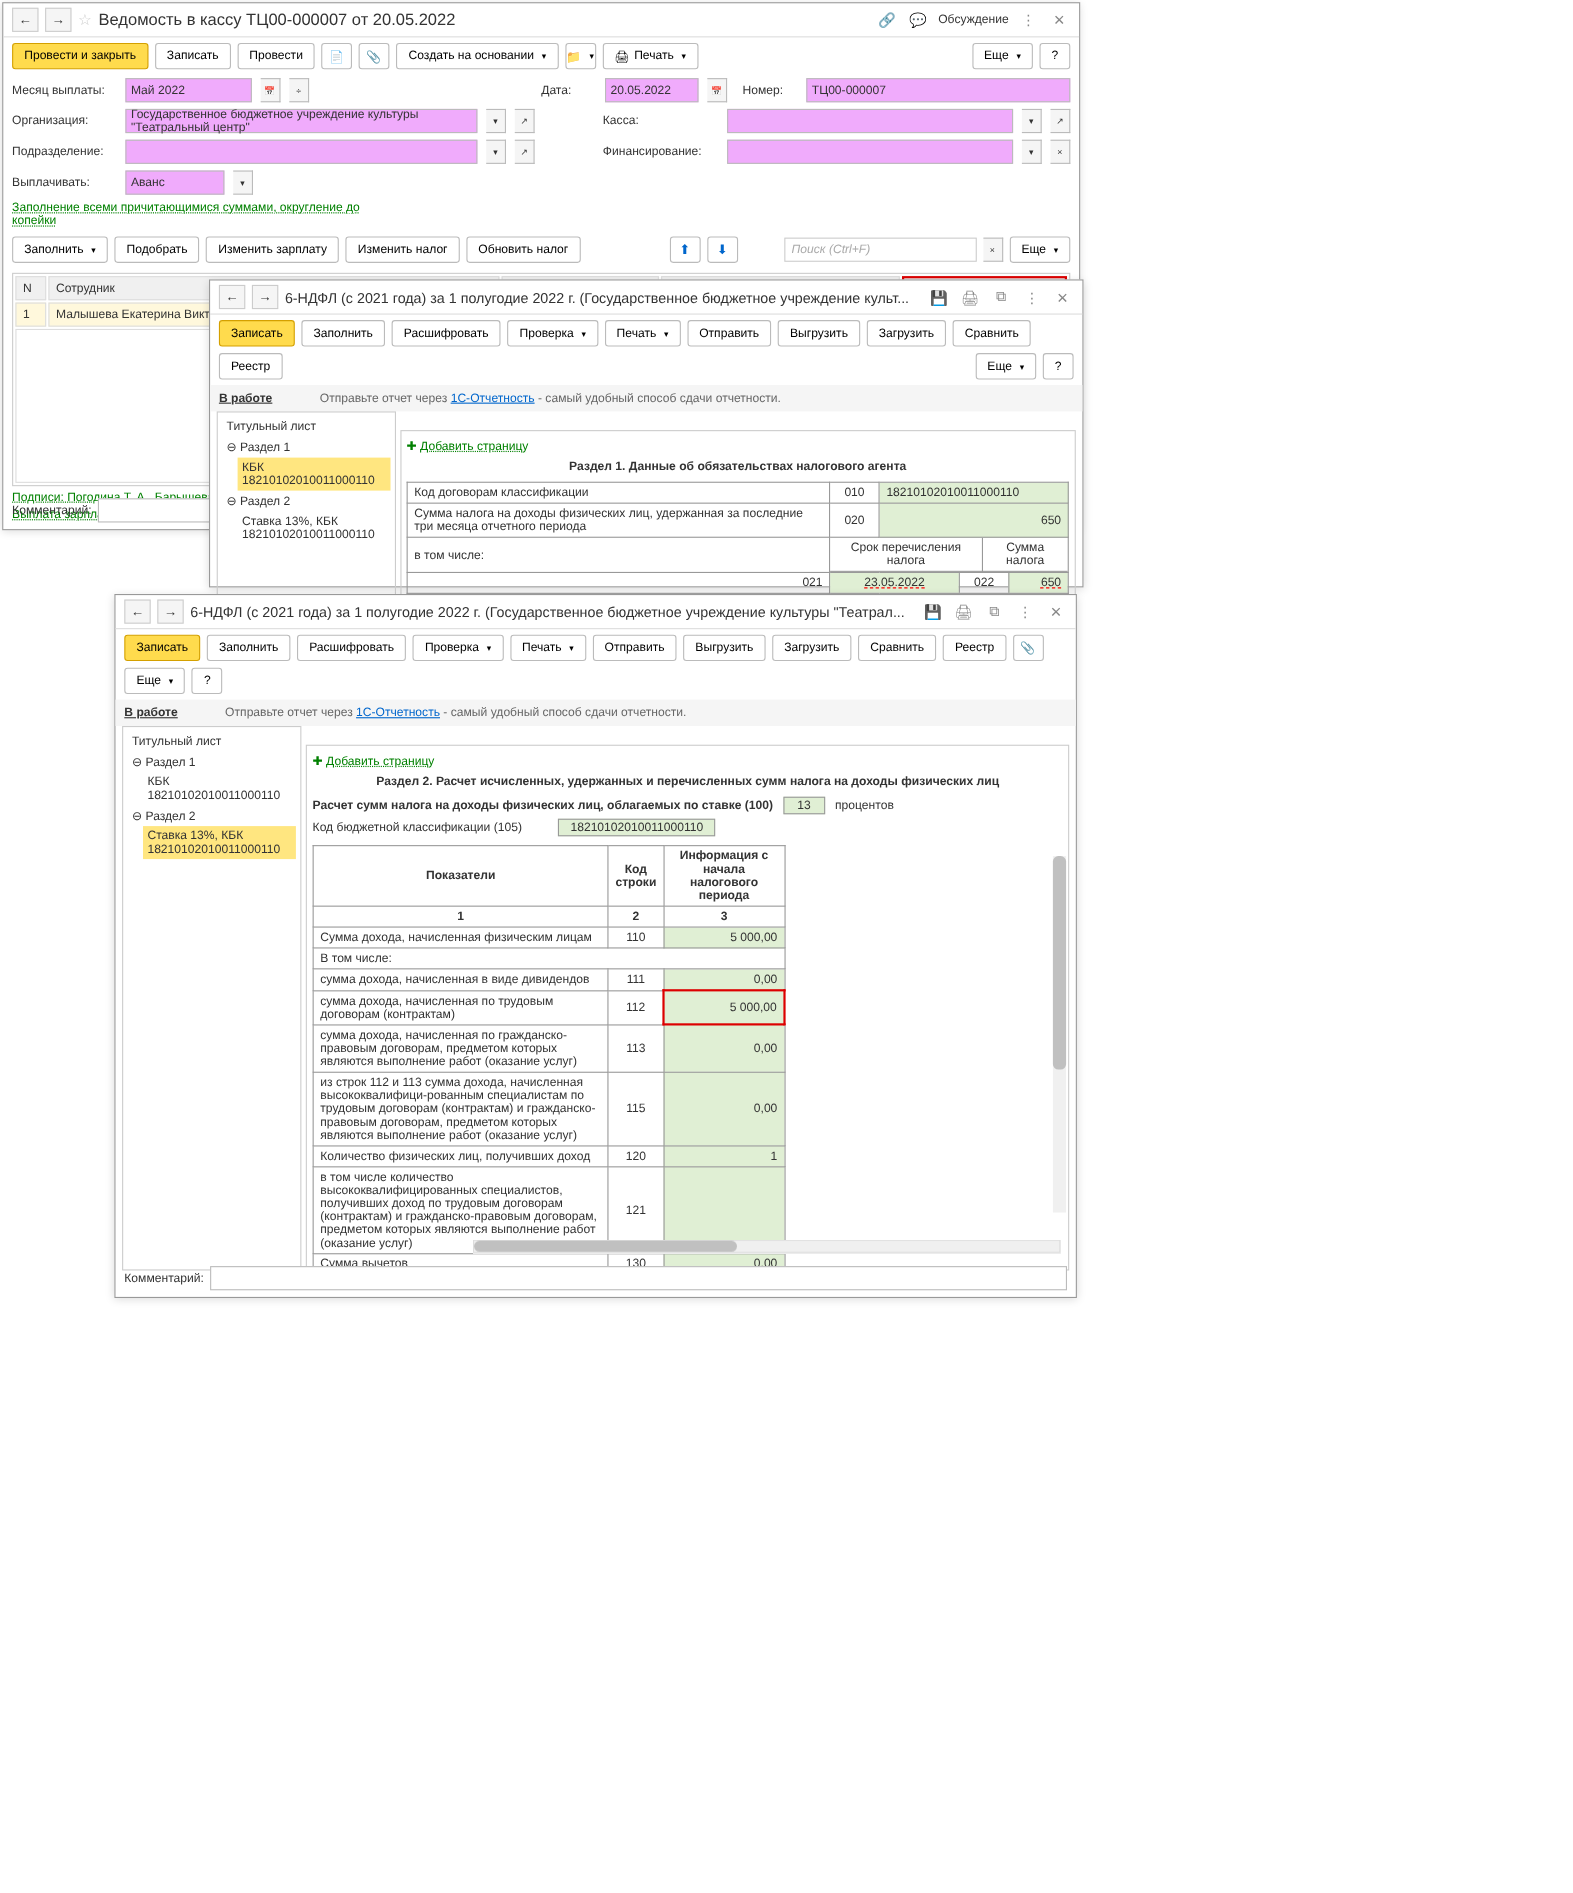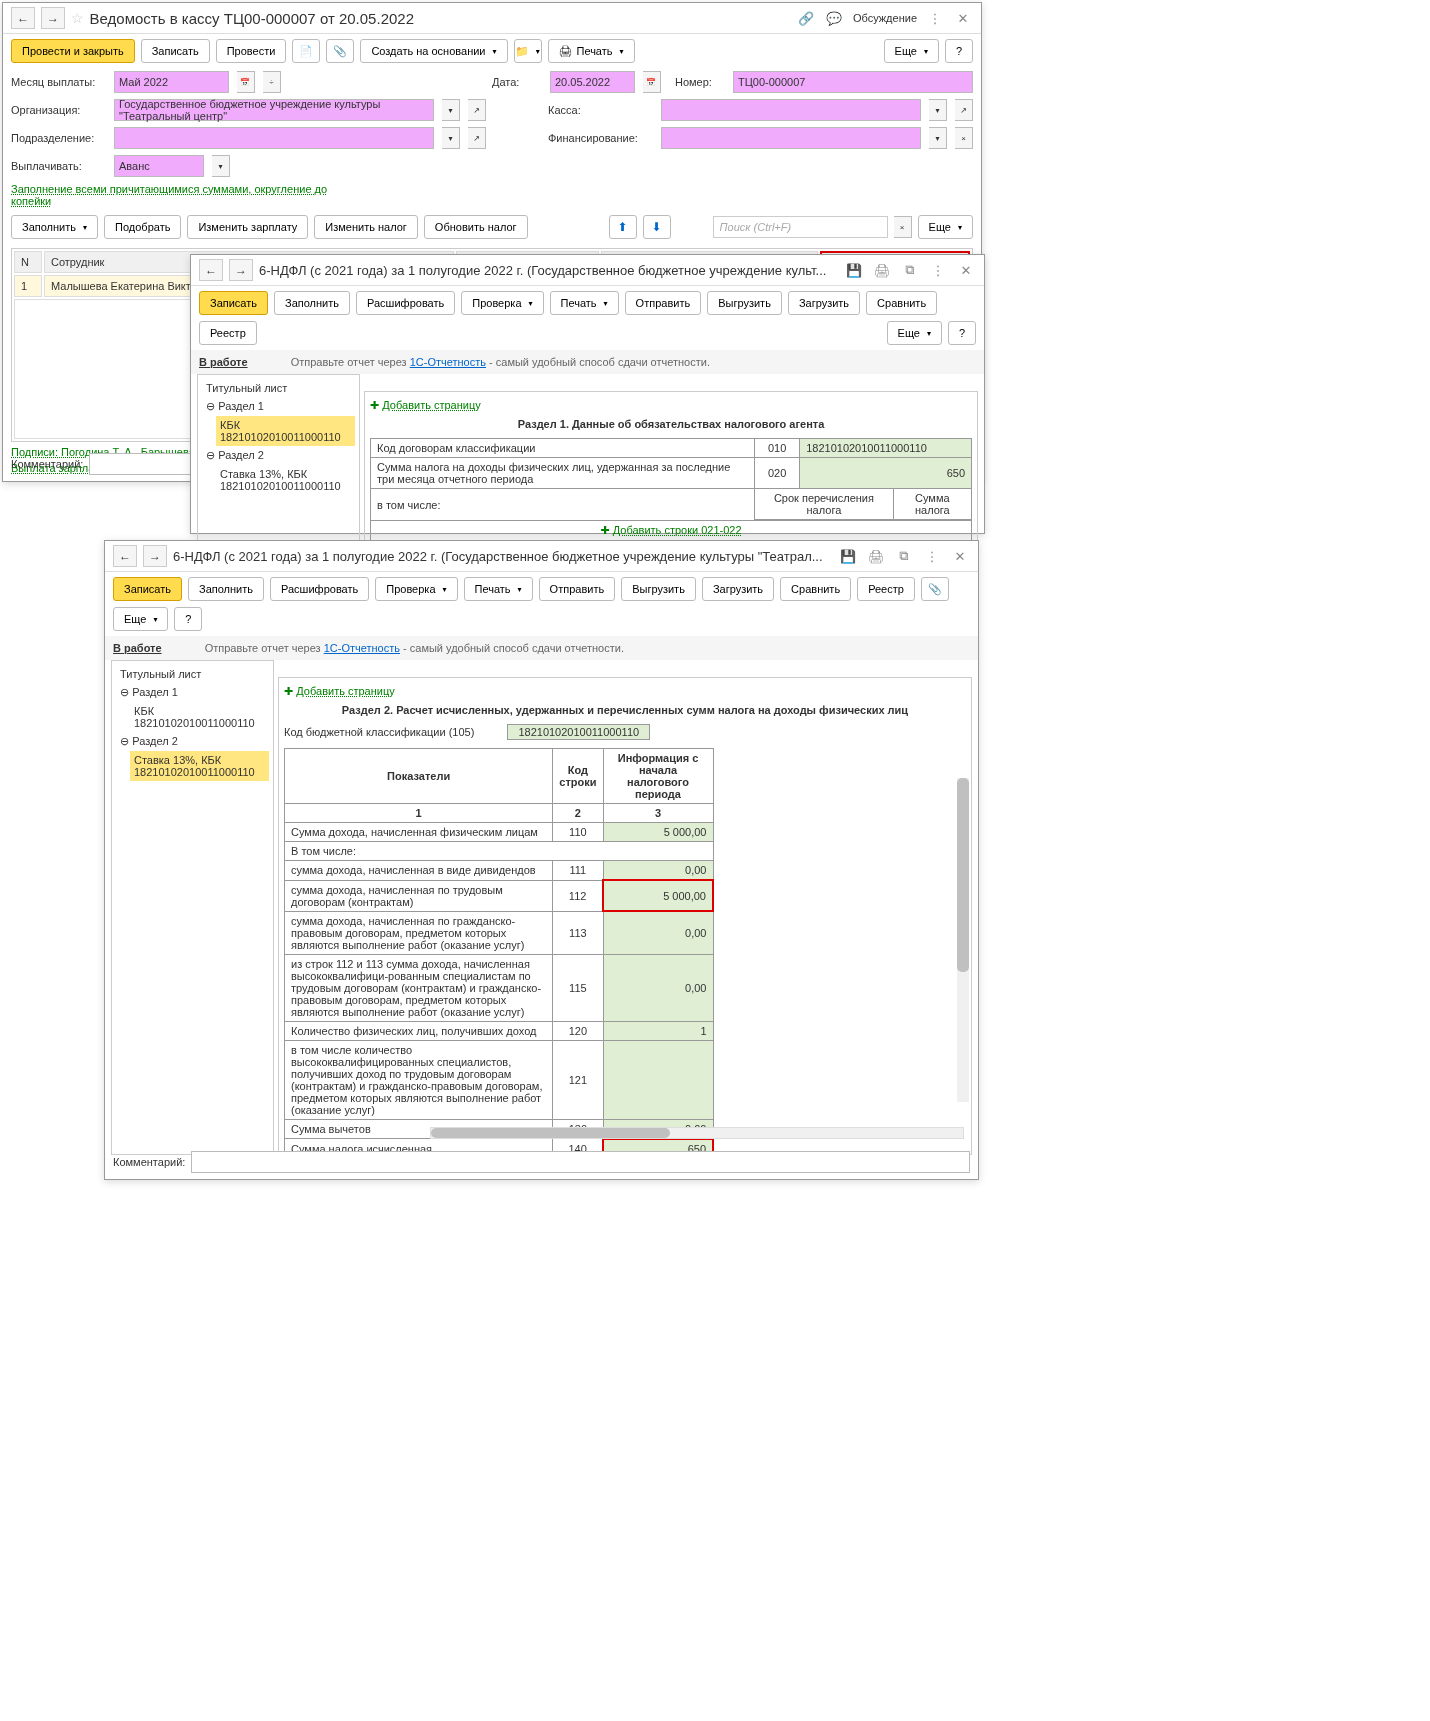--- a/index.html
+++ b/index.html
@@ -237,20 +237,34 @@
               <tbody>
                     <tr>
                       <td style="text-align:center;border-top:none;border-left:none;">Срок перечисления налога</td>
                       <td style="text-align:center;border-top:none;border-right:none;">Сумма налога</td>
                     </tr>
             </tbody>
                 </table>
           </td>
         </tr>
         <tr>
+          <td style="text-align:right;">021</td>
+          <td colspan="2" style="padding:0;">
+            <table class="data-table" style="border:none;">
+              <tbody>
+                    <tr>
+                <td class="green-cell" style="text-align:center;border:none;border-right:1px solid #999;text-decoration:underline dashed red;">23.05.2022</td>
+                <td class="code-cell" style="border:none;border-right:1px solid #999;">022</td>
+                <td class="green-cell" style="border:none;text-decoration:underline dashed red;">650</td>
+              </tr>
+            </tbody>
+                </table>
+          </td>
+        </tr>
+        <tr>
               <td colspan="3" style="text-align:center;color:#008000;">✚ <span class="link">Добавить строки 021-022</span></td>
             </tr>
         <tr>
           <td>Сумма налога на доходы физических лиц, возвращенная в последние три месяца отчетного периода</td>
           <td class="code-cell">030</td>
           <td class="green-cell">0</td>
         </tr>
 
       </tbody>
         </table>
@@ -297,20 +311,25 @@
     <div class="tree">
       <div class="tree-item">Титульный лист</div>
       <div class="tree-item">⊖ <span>Раздел 1</span></div>
       <div class="tree-sub">КБК 18210102010011000110</div>
       <div class="tree-item">⊖ <span>Раздел 2</span></div>
       <div class="tree-sub tree-sel">Ставка 13%, КБК 18210102010011000110</div>
     </div>
     <div class="section-right" style="position:relative;">
       <div style="color:#008000;margin:2px 0 6px;">✚ <span class="link">Добавить страницу</span></div>
       <div class="sec-title">Раздел 2. Расчет исчисленных, удержанных и перечисленных сумм налога на доходы физических лиц</div>
+      <div style="margin:4px 0;">
+        <b>Расчет сумм налога на доходы физических лиц, облагаемых по ставке  (100)</b>
+        <span class="green-cell" style="display:inline-block;border:1px solid #999;padding:1px 12px;margin:0 6px;">13</span>
+        <span>процентов</span>
+      </div>
       <div style="margin:4px 0 8px;">
         <span>Код бюджетной классификации  (105)</span>
         <span class="green-cell" style="display:inline-block;border:1px solid #999;padding:1px 10px;margin-left:30px;text-align:left;">18210102010011000110</span>
       </div>
       <table class="data-table" id="sec2table" style="width:430px;">
         <thead>
           <tr>
             <th style="text-align:center;">Показатели</th>
             <th style="text-align:center;width:40px;">Код строки</th>
             <th style="text-align:center;width:110px;">Информация с начала налогового периода</th>

